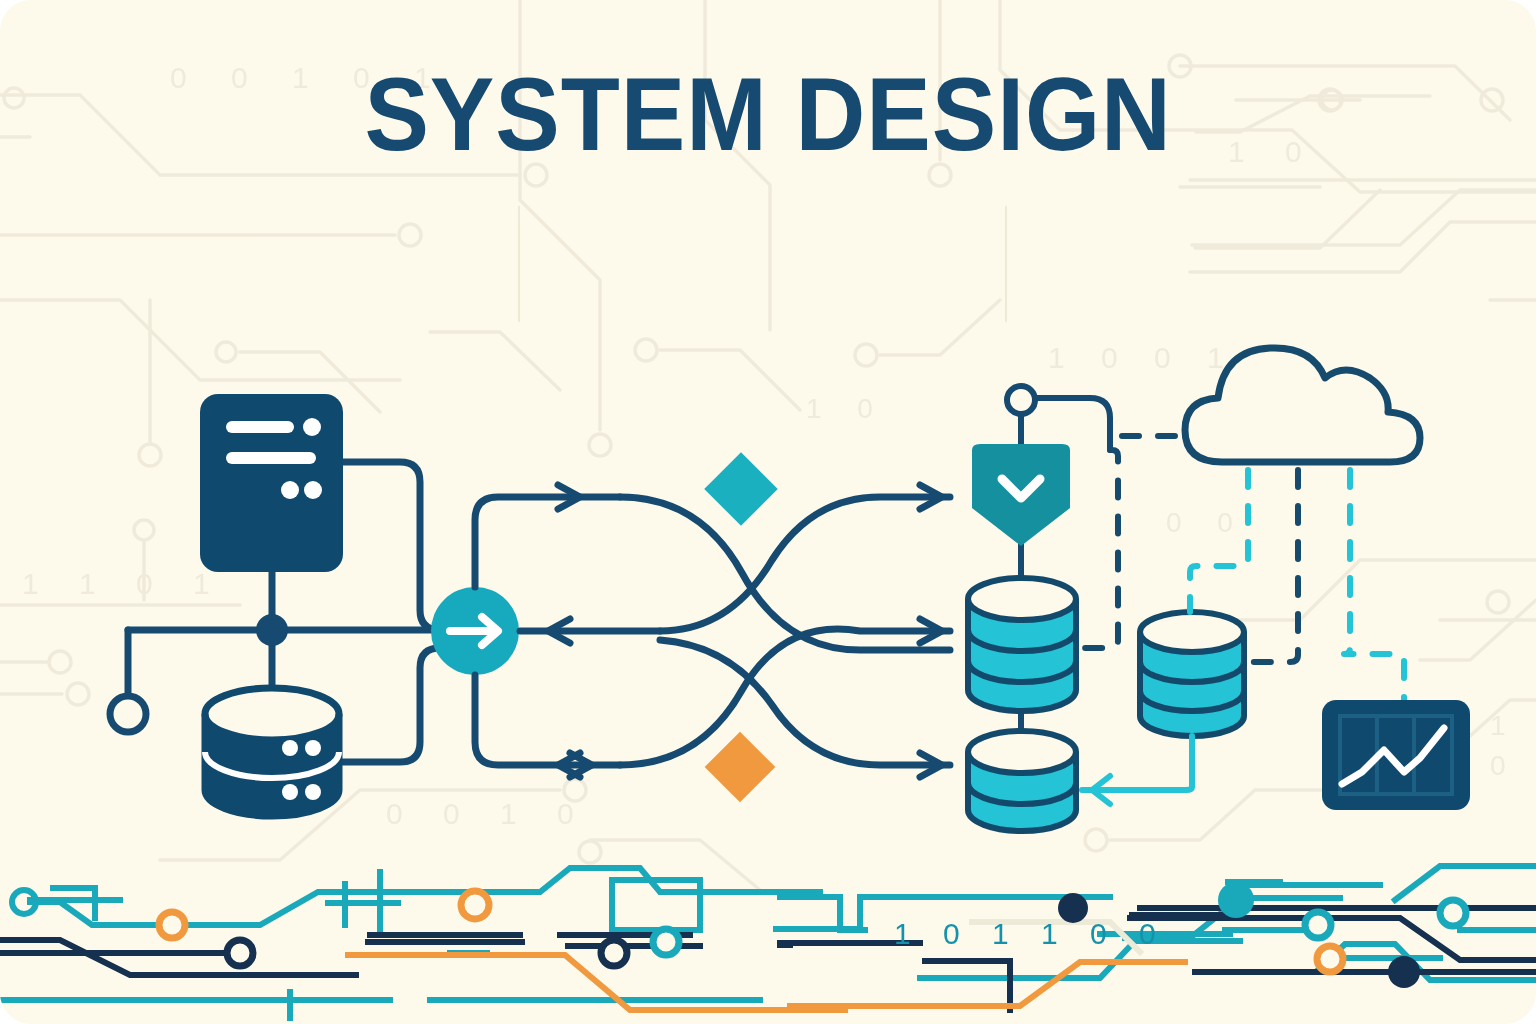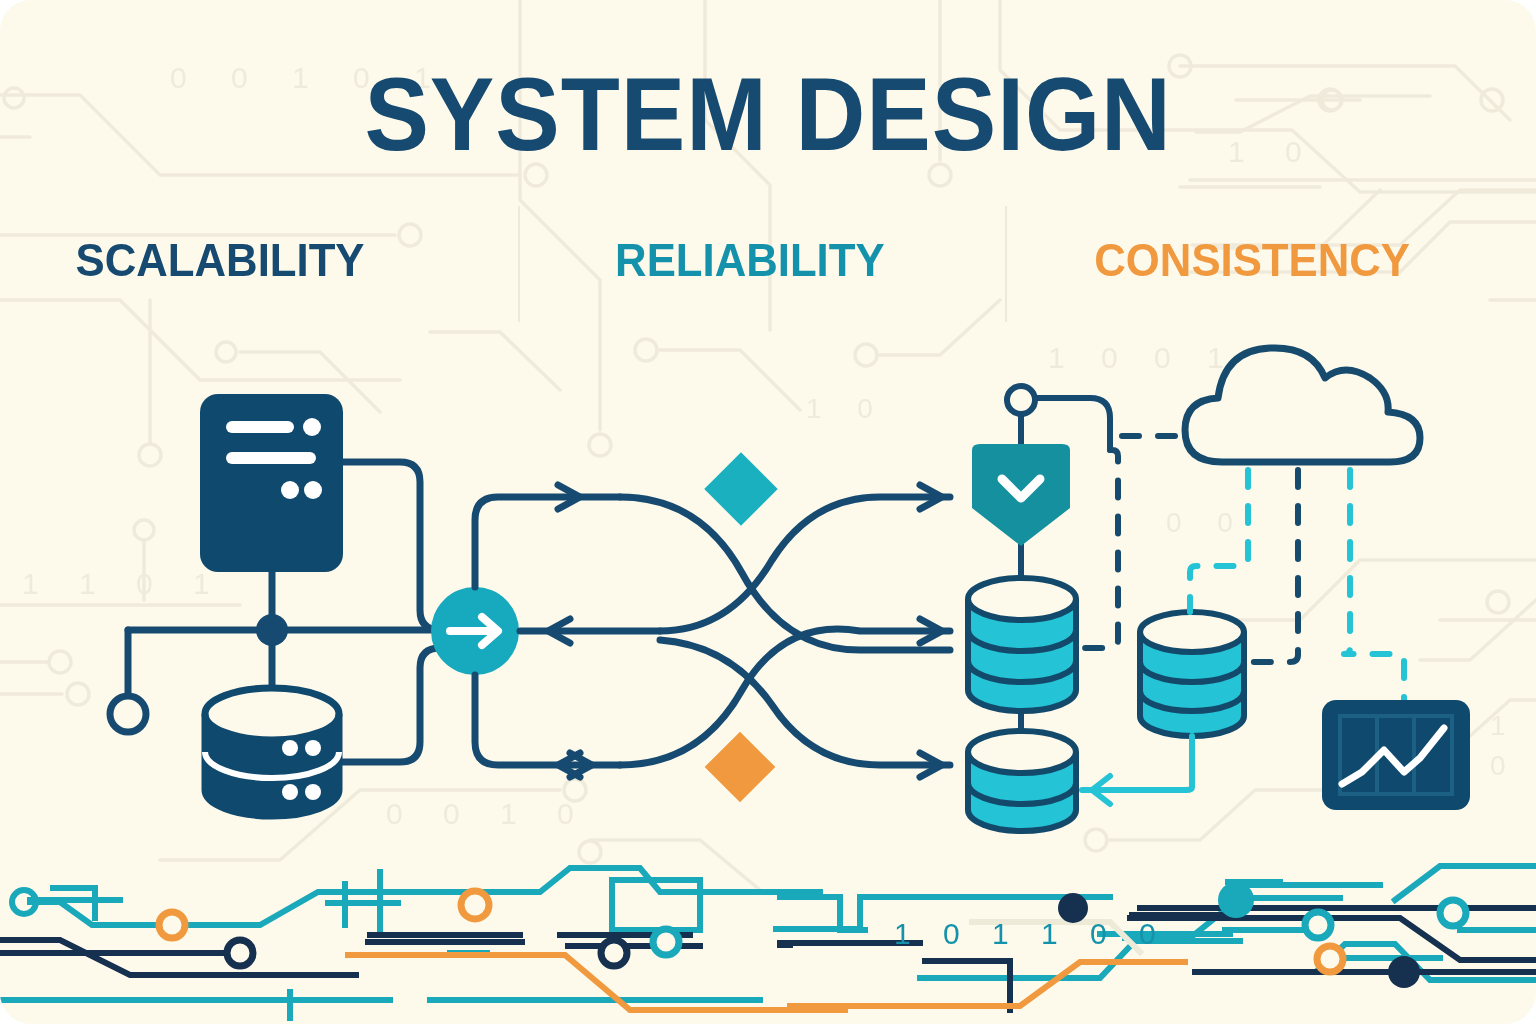--- a/index.html
+++ b/index.html
@@ -156,25 +156,20 @@
       <text x="1490" y="775" font-size="28" letter-spacing="12">0</text>
     </g>
   </svg>
 
   <div class="title-wrap">
     <div class="title">SYSTEM DESIGN</div>
   </div>
 
   <div class="divider d1"></div>
   <div class="divider d2"></div>
-  <div class="headings">
-    <div class="heading h1" style="color: rgb(22, 74, 112);">SCALABILITY</div>
-    <div class="heading h2" style="color: rgb(21, 146, 171);">RELIABILITY</div>
-    <div class="heading h3" style="color: rgb(240, 153, 62);">CONSISTENCY</div>
-  </div>
 
   <svg id="main-layer" viewBox="0 0 1536 1024">
 
     <g fill="none" stroke="#164a70" stroke-width="7" stroke-linecap="round" stroke-linejoin="round">
 
       <path d="M272 572 L272 630"></path>
 
       <path d="M128 630 L433 630"></path>
 
       <path d="M128 630 L128 700"></path>

